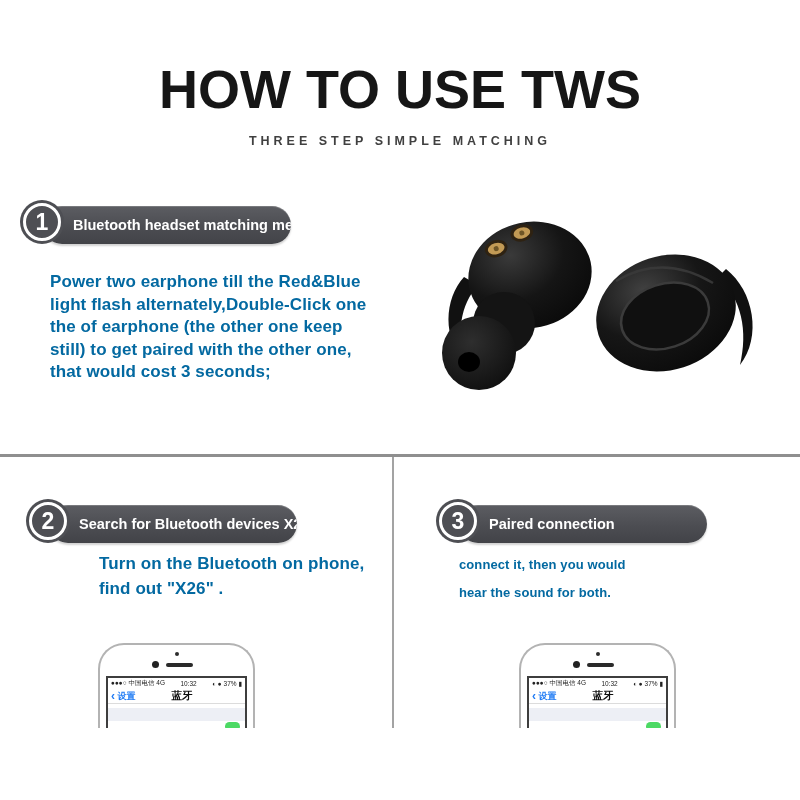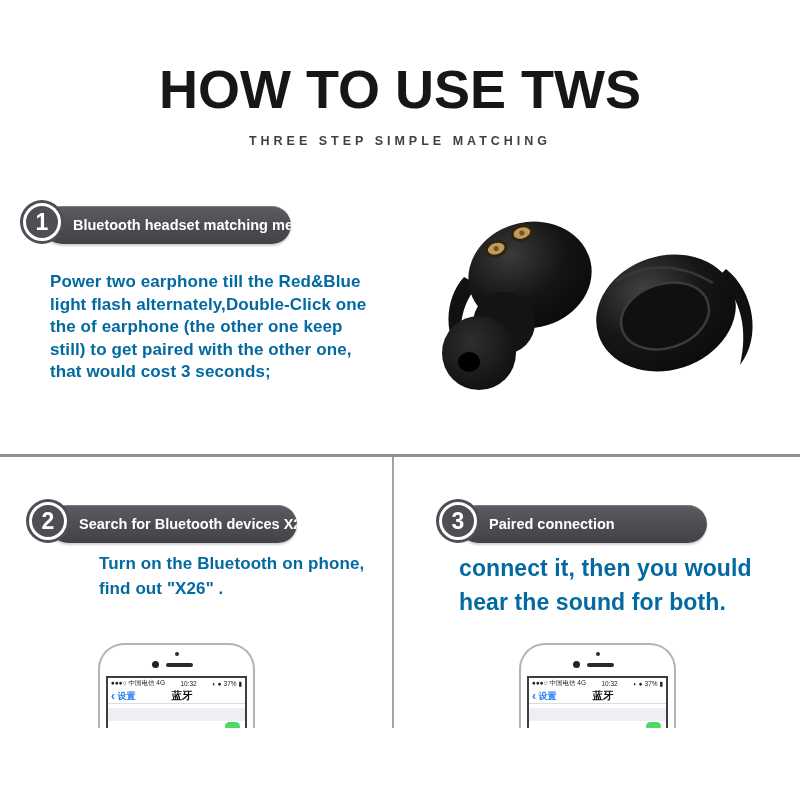--- a/index.html
+++ b/index.html
@@ -21,21 +21,21 @@
   .badge .pill{position:absolute;left:23px;top:3px;height:38px;line-height:38px;width:248px;
                box-sizing:border-box;border-radius:20px;padding-left:30px;
                background:linear-gradient(180deg,#5c5d62 0%,#4c4d52 55%,#424348 100%);
                box-shadow:0 2px 2px rgba(0,0,0,0.18), inset 0 1px 0 rgba(255,255,255,0.18);
                color:#ffffff;font-size:14.5px;font-weight:bold;white-space:nowrap;overflow:hidden;}
 
   
   .step-body{position:absolute;font-weight:bold;color:#0369a1;white-space:pre-line;letter-spacing:0.1px;}
   .body1{left:50px;top:271px;font-size:17px;line-height:22.6px;}
   .body2{left:59px;top:551px;font-size:17px;line-height:25px;margin-left:40px;}
-  .body3{left:459px;top:551px;font-size:23px;line-height:34px;}
+  .body3{left:459px;top:551px;font-size:13px;line-height:28px;}
 
   
   .div-h{position:absolute;left:0;top:454px;width:800px;height:3px;background:#8f8f8f;}
   .div-v{position:absolute;left:392px;top:457px;width:2px;height:271px;background:#a3a3a3;}
 
   
   .earbuds{position:absolute;left:420px;top:203px;width:350px;height:200px;}
 
   
   .phone{position:absolute;top:643px;width:157px;height:85px;box-sizing:border-box;

